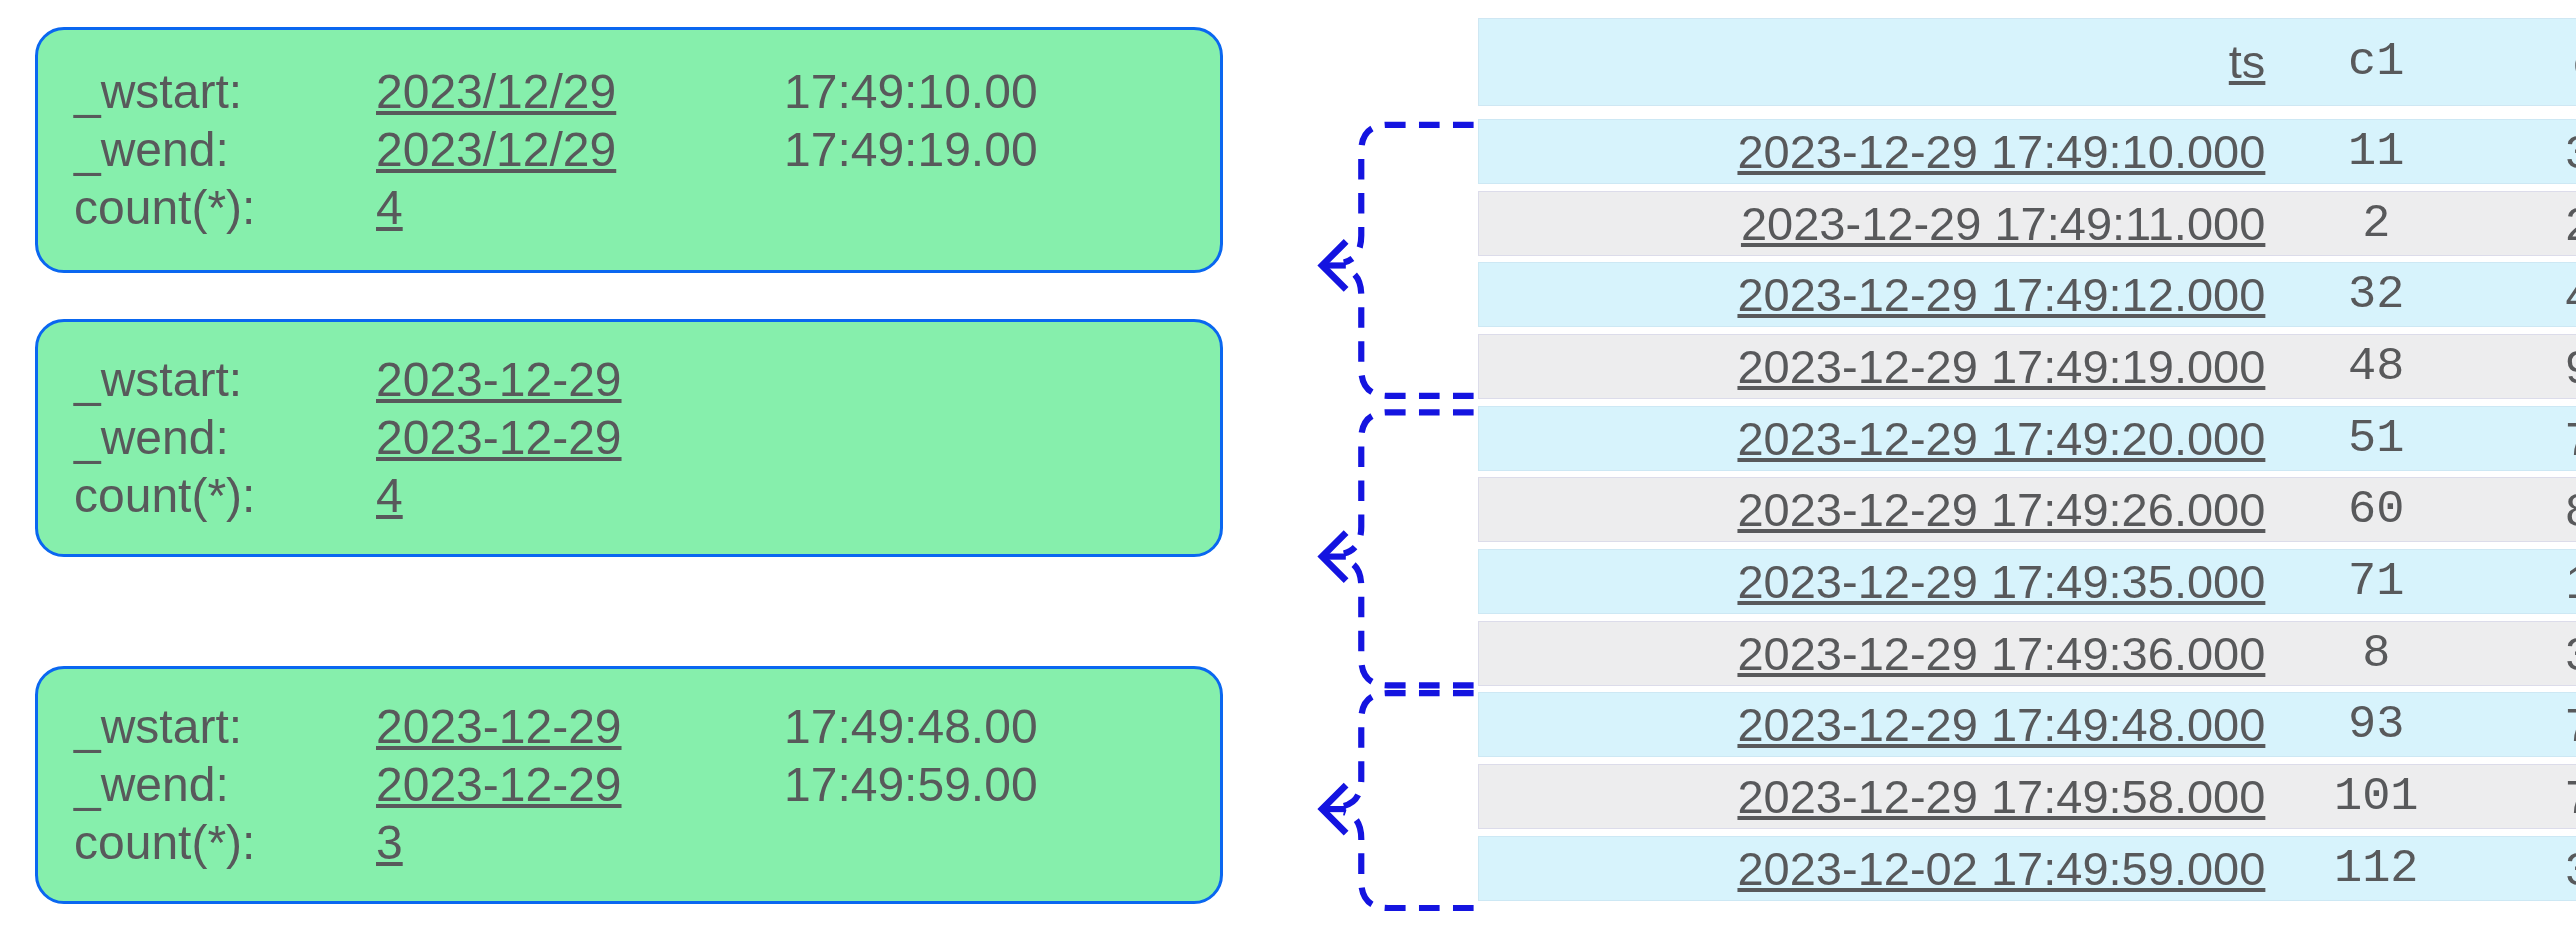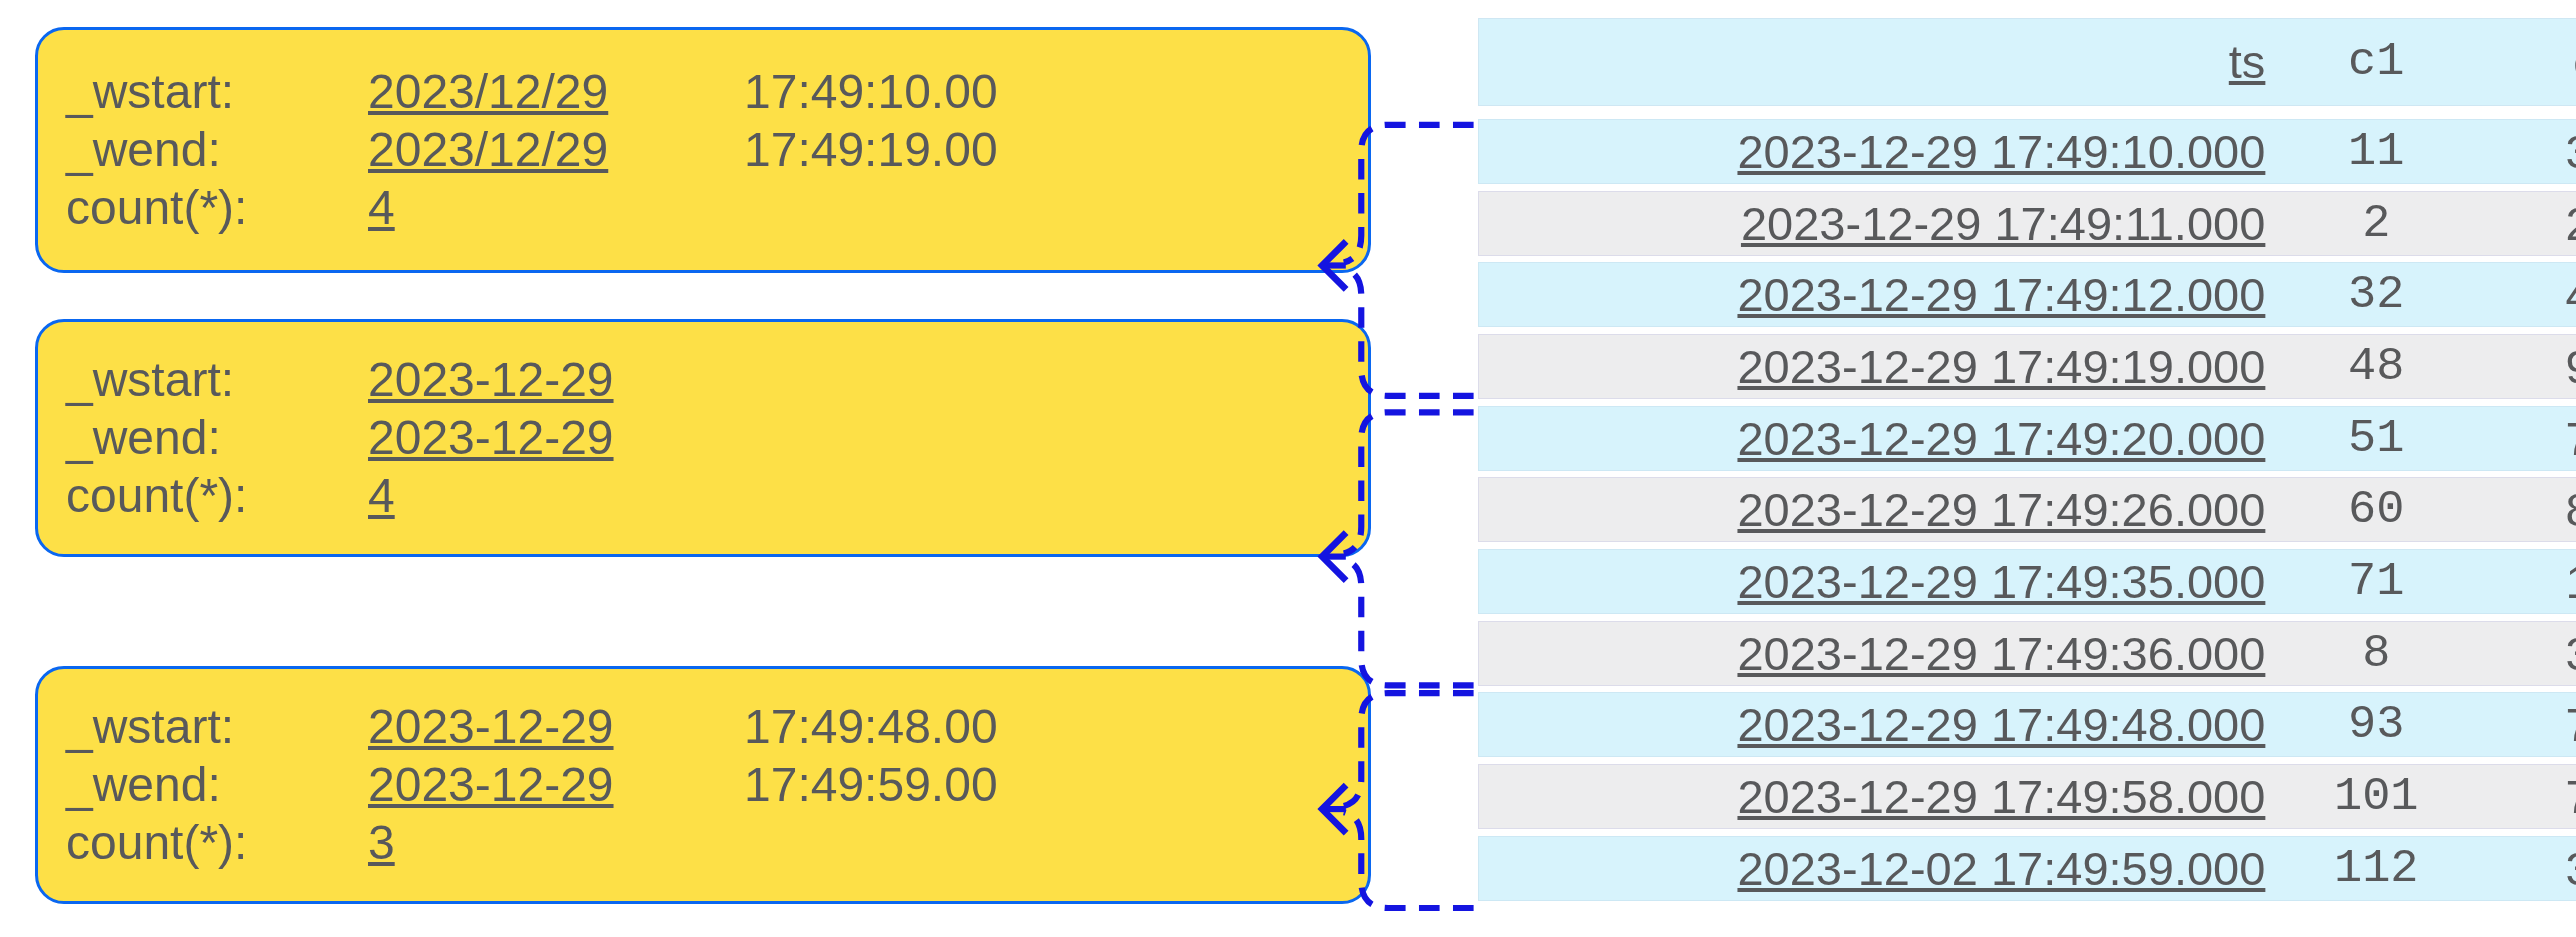--- a/index.html
+++ b/index.html
@@ -14,41 +14,41 @@
     background: #ffffff;
     font-family: "Liberation Sans", sans-serif;
     color: #58595b;
     overflow: hidden;
   }
 
   
   .win-box {
     position: absolute;
     left: 35px;
-    width: 1336px;
+    width: 1188px;
     box-sizing: border-box;
-    background: #fde047;
+    background: #86efac;
     border: 3.6px solid #0a67f0;
     border-radius: 29px;
     display: flex;
     flex-direction: column;
     justify-content: center;
-    padding-left: 28px;
+    padding-left: 36px;
     font-size: 48px;
     line-height: 58px;
     white-space: nowrap;
   }
   .win-box-1 { top: 27px;   height: 246px; }
   .win-box-2 { top: 319px;  height: 238px; }
   .win-box-3 { top: 666px; height: 238px; }
 
   .win-line  { display: flex; }
   .win-label { width: 302px; flex: 0 0 auto; }
   .win-value { width: 376px; flex: 0 0 auto; text-decoration: underline; }
-  .win-time  { flex: 1 1 auto; }
+  .win-time  { flex: 1 1 auto; margin-left: 32px; }
 
   
   .braces {
     position: absolute;
     left: 0; top: 0;
     width: 2738px;
     height: 938px;
   }
   .brace-path {
     fill: none;

